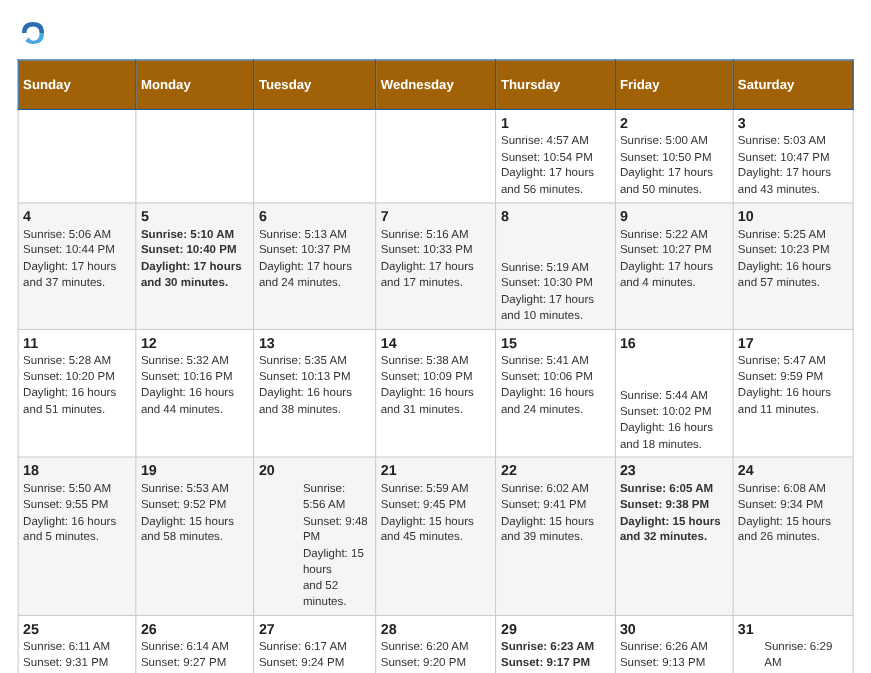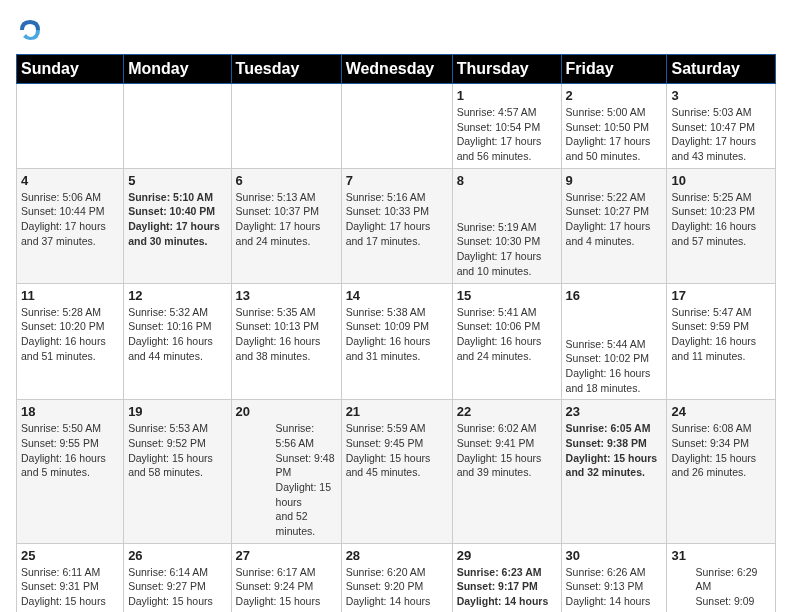--- a/index.html
+++ b/index.html
@@ -51,25 +51,25 @@
     .title-location {
       font-size: 16px;
       color: #444;
     }
     .calendar {
       width: 100%;
       border-collapse: collapse;
       font-size: 11px;
     }
     .calendar thead th {
-      background: #000000;
+      background: #a16207;
       color: #fff;
-      padding: 5px 4px;
+      padding: 15px 4px;
       text-align: left;
-      font-size: 16px;
+      font-size: 12px;
       font-weight: bold;
       border: 1px solid #1a5a9a;
     }
     .calendar tbody td {
       border: 1px solid #ccc;
       vertical-align: top;
       padding: 4px;
       width: 113px;
       min-height: 80px;
       background: #fff;

